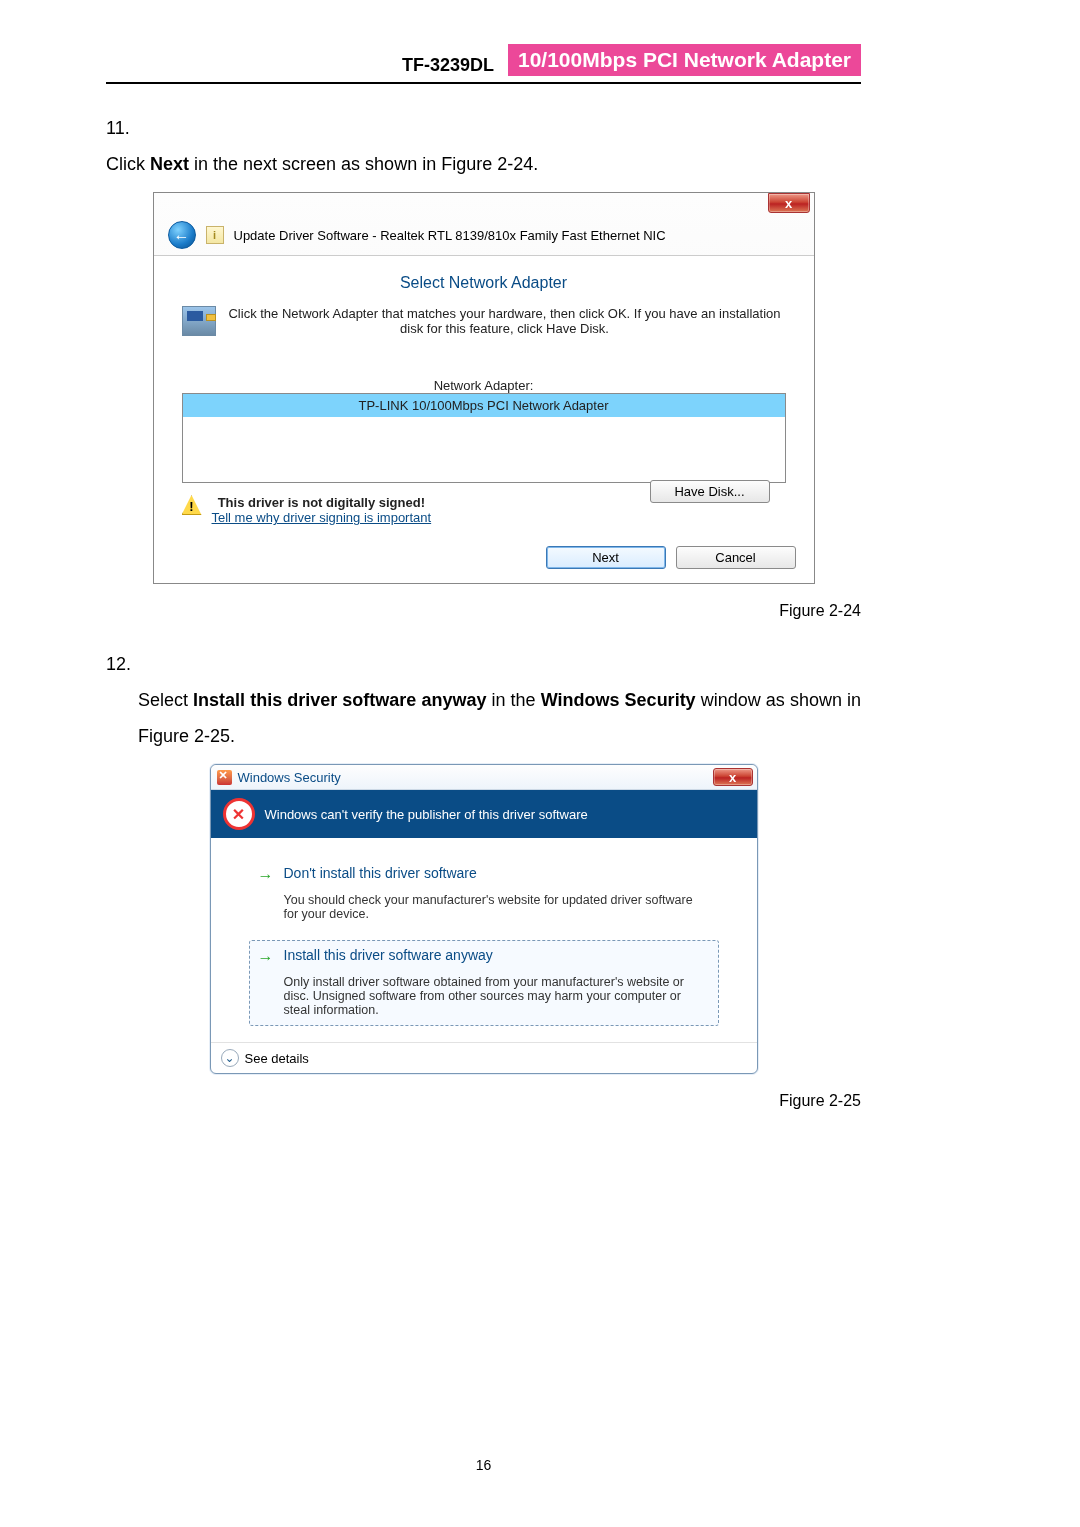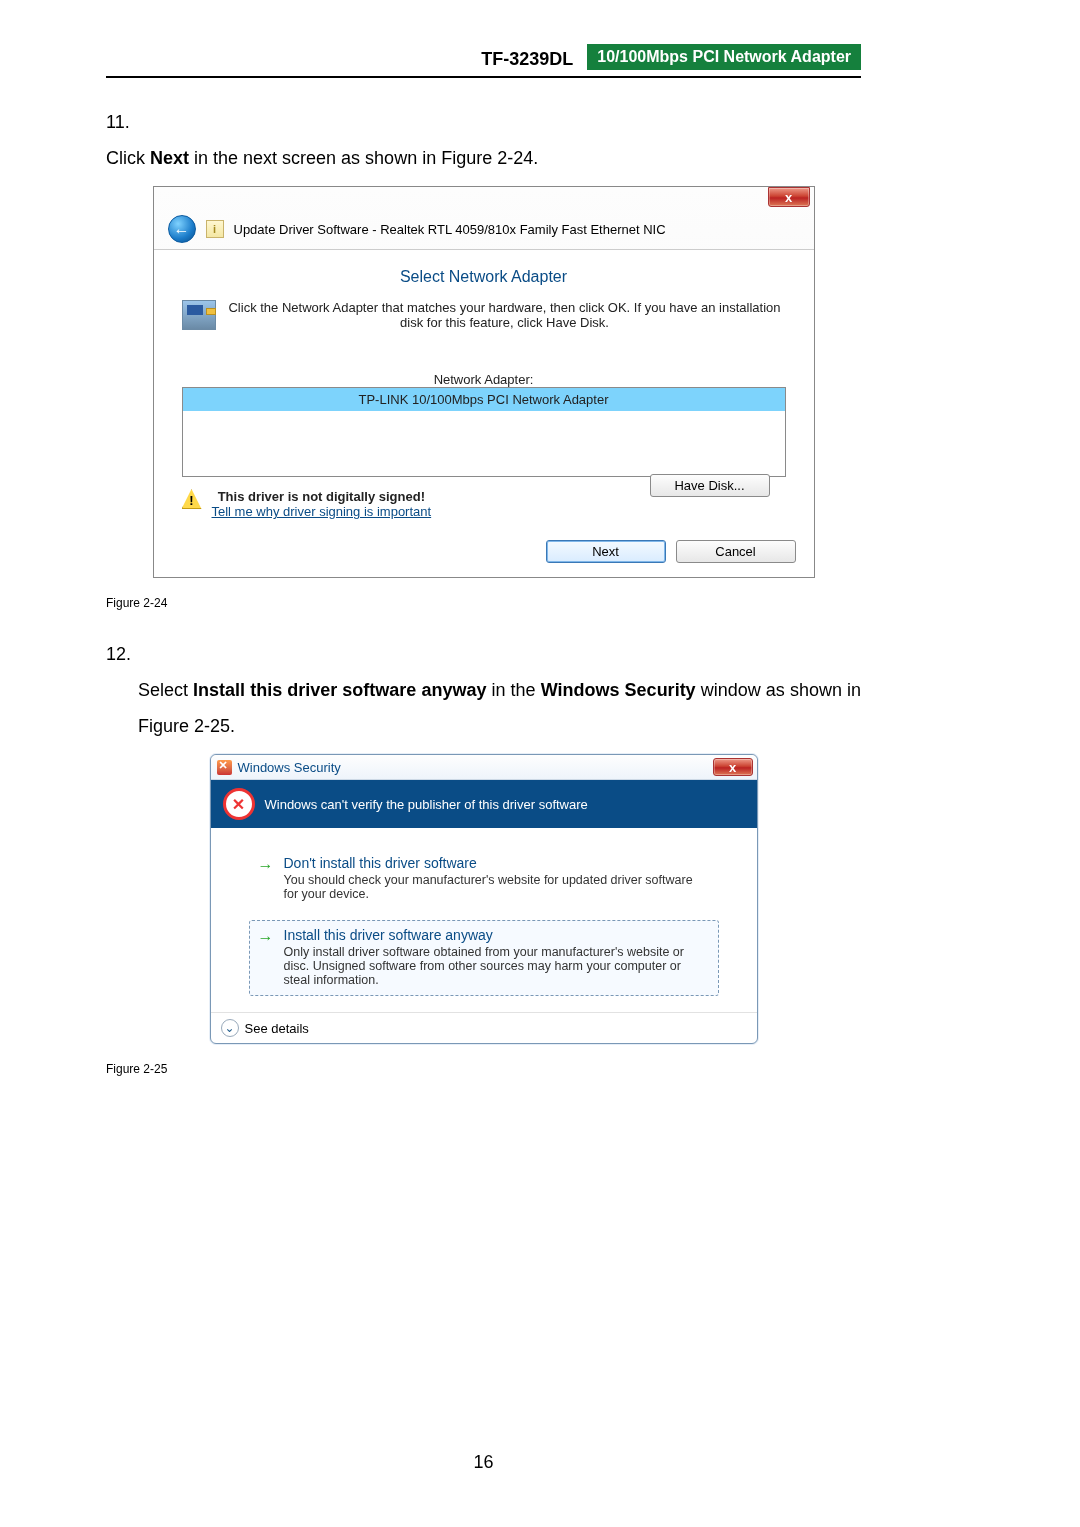--- a/index.html
+++ b/index.html
@@ -25,48 +25,48 @@
     justify-content: flex-end;
     align-items: flex-end;
     gap: 14px;
     margin-bottom: 26px;
   }
   .hdr-model {
     font-weight: 700;
     font-size: 18px;
   }
   .hdr-badge {
-    background: #15803d;
+    background: #ec4899;
     color: #fff;
     font-weight: 700;
-    font-size: 16px;
+    font-size: 21px;
     padding: 4px 10px;
   }
   
   .step {
     display: flex;
     font-size: 18px;
     line-height: 2.0;
     margin: 0 0 10px 0;
     flex-direction: column;
   }
   .step .num { width: 36px; flex: 0 0 36px; }
   .step .txt { flex: 1 1 auto; }
   .step .txt b { font-weight: 700; }
   .figcap {
-    text-align: left;
-    font-size: 12px;
+    text-align: right;
+    font-size: 16px;
     margin: 18px 0 26px 0;
   }
   .pagefoot {
     position: absolute;
     bottom: 54px;
     left: 0; right: 0;
     text-align: center;
-    font-size: 18px;
+    font-size: 14px;
   }
 
   
   .dlg1 {
     width: 660px;
     margin: 6px auto 0 auto;
     border: 1.5px solid #888;
     background: linear-gradient(#fdfdfd,#f4f4f4);
     font-family: "Segoe UI", Tahoma, Arial, sans-serif;
     font-size: 13px;
@@ -205,21 +205,21 @@
     display:flex;align-items:center;justify-content:center;color:#e33;font-weight:900;font-size:16px;
   }
   .dlg2 .choices{ padding:16px 16px 6px 16px; }
   .choice {
     border:1px solid transparent; border-radius:3px;
     padding:6px 8px 8px 8px; margin:4px 22px 10px 22px;
     display:flex; gap:10px; align-items:flex-start;
   }
   .choice .arrow{ color:#2aa62a; font-size:16px; font-weight:900; line-height:18px; }
   .choice .main{ color:#0a4c86; font-size:14px; }
-  .choice .sub{ color:#333; font-size:12.5px; margin-top:2px; }
+  .choice .sub{ color:#333; font-size:12.5px; margin-top:12px; }
   .choice.hl { border:1px dashed #7a98b6; background:#f6faff; }
   .dlg2 .foot2{
     border-top:1px solid #e2e2e2;
     padding:6px 10px;
     display:flex;align-items:center;gap:6px;
     border-radius:0 0 6px 6px;
   }
   .chev{
     width:16px;height:16px;border-radius:50%;border:1px solid #9ab;background:#fff;
     display:flex;align-items:center;justify-content:center;color:#25608f;font-size:12px;
@@ -248,21 +248,21 @@
           <span>x</span>
         </div>
     </div>
     <div class="crumb">
       <div class="backbtn">
           <span>←</span>
         </div>
       <span class="micon">
           <span>i</span>
         </span>
-      <span class="title">Update Driver Software -  Realtek RTL 4059/810x Family Fast Ethernet NIC</span>
+      <span class="title">Update Driver Software -  Realtek RTL 8139/810x Family Fast Ethernet NIC</span>
     </div>
     <div class="body">
       <div class="h">Select Network Adapter</div>
       <div class="instr">
         <div class="adaptericon"></div>
         <div>Click the Network Adapter that matches your hardware, then click OK. If you have an installation disk for this feature, click Have Disk.</div>
       </div>
       <div class="label">Network Adapter:</div>
       <div class="listbox">
         <div class="row">TP-LINK 10/100Mbps PCI Network Adapter</div>

